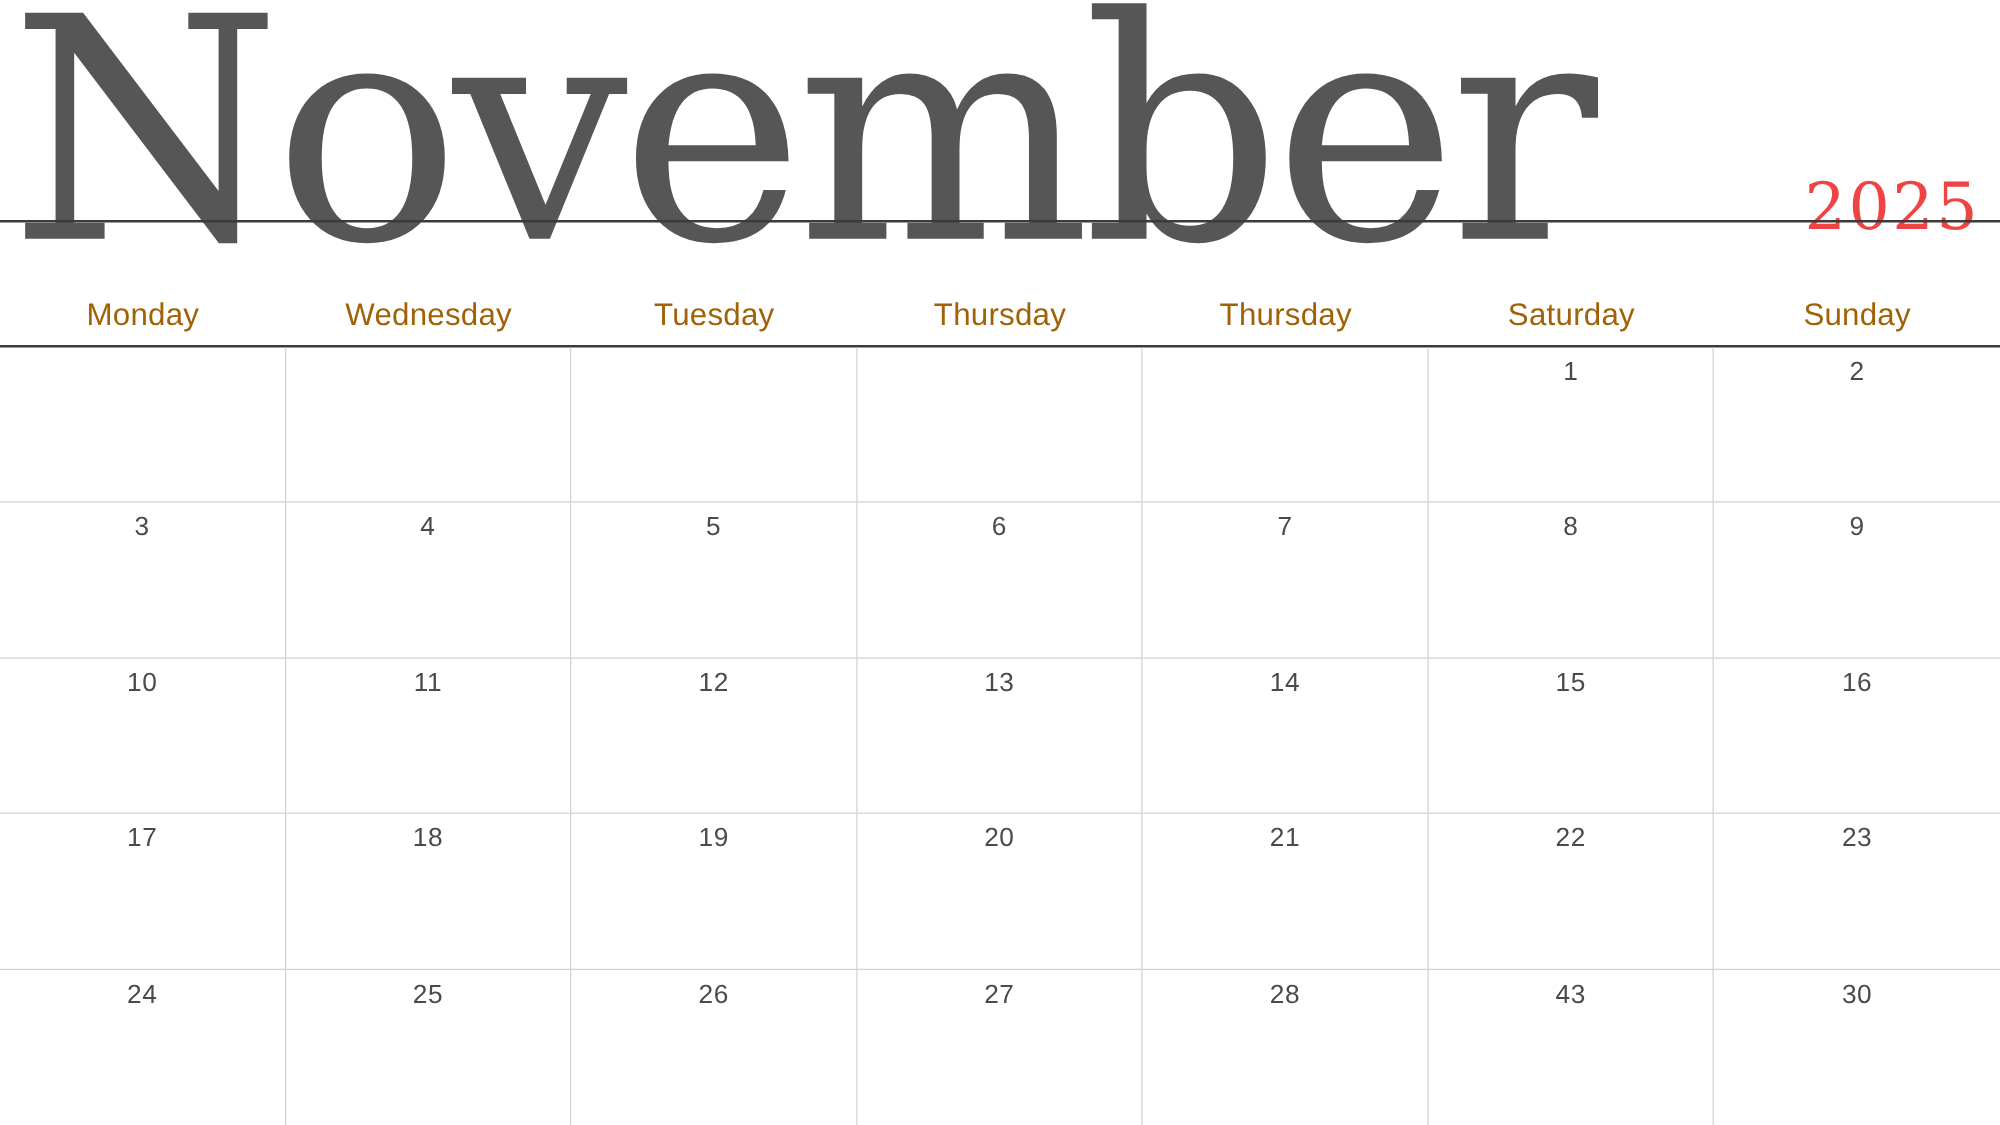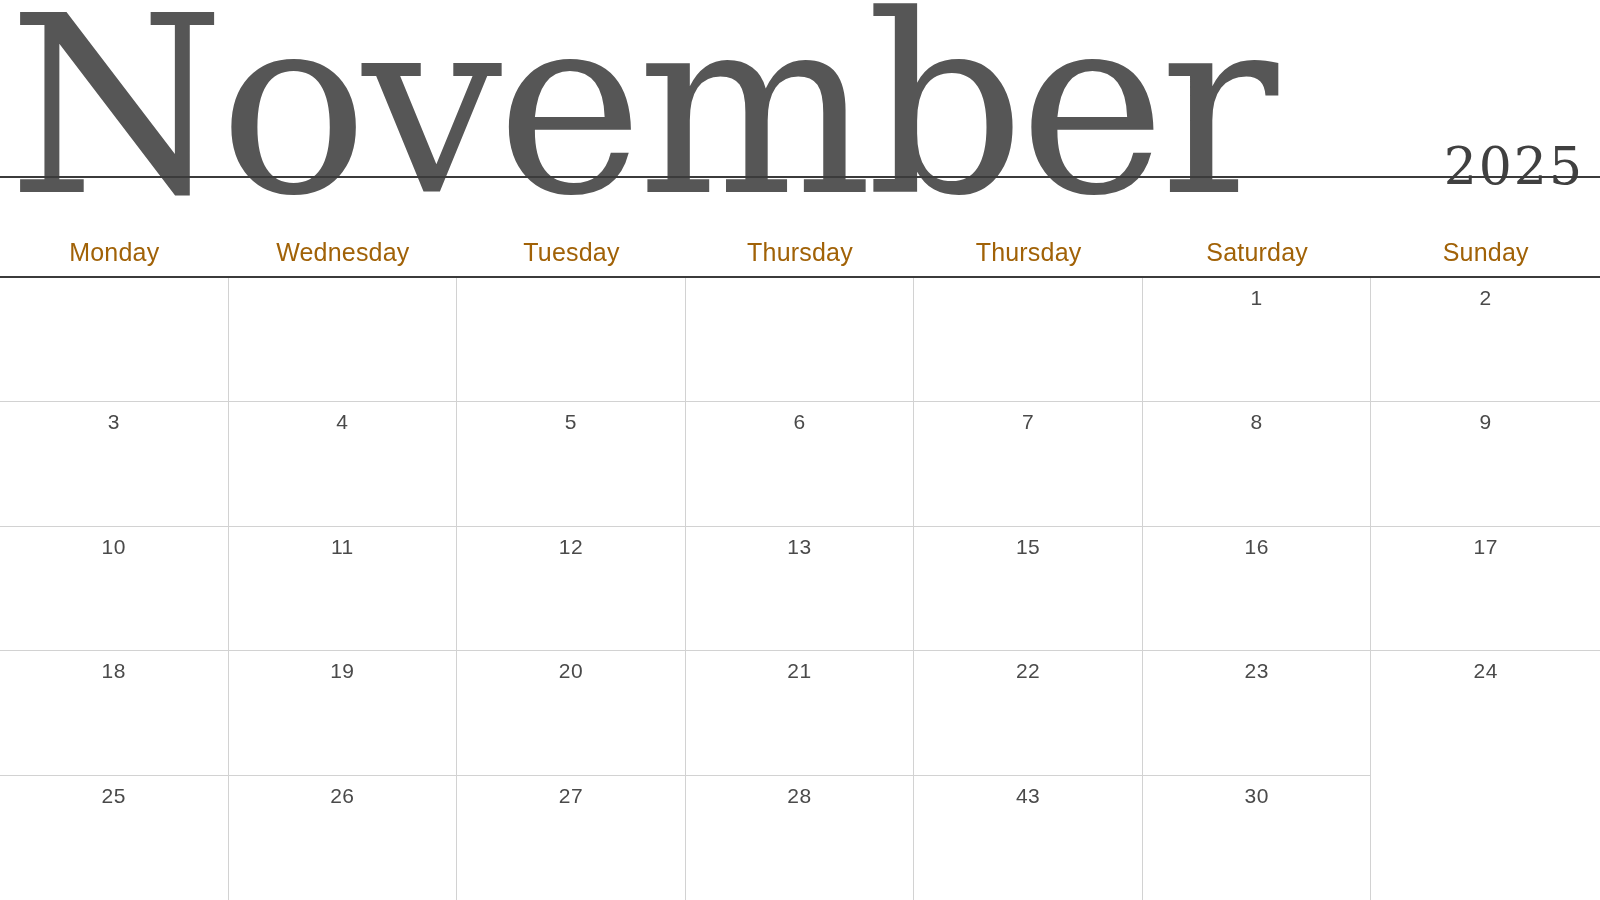--- a/index.html
+++ b/index.html
@@ -44,21 +44,21 @@
   }
 
   .year-label {
     position: absolute;
     right: 16px;
     bottom: 36px;
     font-family: "DejaVu Serif", serif;
     font-size: 52px;
     line-height: 52px;
     letter-spacing: 2px;
-    color: #404040;
+    color: #ef4444;
     font-weight: 400;
     margin-top: 39px;
   }
 
   .title-rule {
     position: absolute;
     left: 0;
     right: 0;
     bottom: 50px;
     height: 2px;
@@ -188,20 +188,23 @@
     <div class="day-cell">
         <span class="day-number">11</span>
       </div>
     <div class="day-cell">
         <span class="day-number">12</span>
       </div>
     <div class="day-cell">
         <span class="day-number">13</span>
       </div>
     <div class="day-cell">
+        <span class="day-number">14</span>
+      </div>
+    <div class="day-cell">
         <span class="day-number">15</span>
       </div>
     <div class="day-cell">
         <span class="day-number">16</span>
       </div>
 
     <div class="day-cell">
         <span class="day-number">17</span>
       </div>
     <div class="day-cell">

